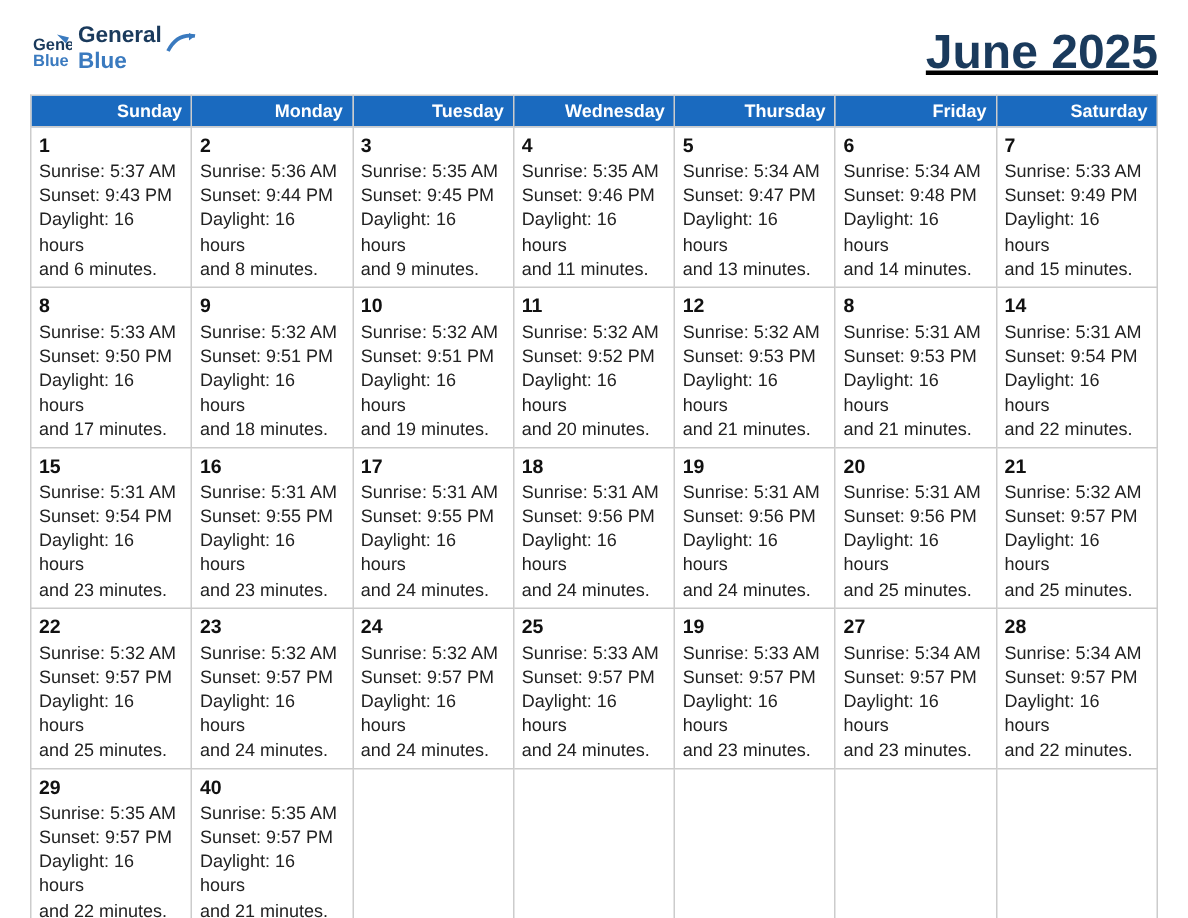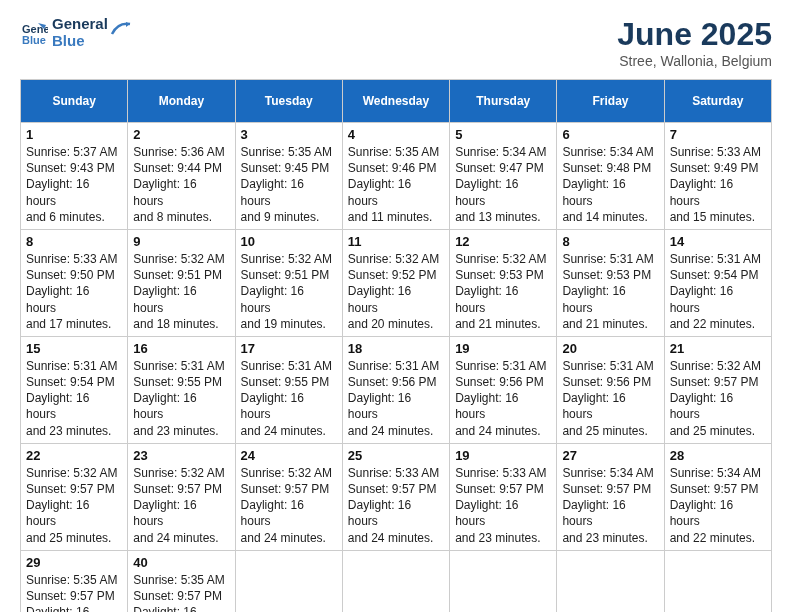--- a/index.html
+++ b/index.html
@@ -25,43 +25,44 @@
     .logo {
       display: flex;
       align-items: center;
     }
     .logo-icon {
       width: 28px;
       height: 28px;
       margin-right: 4px;
     }
     .title-block {
-      text-align: right;
+      text-decoration: underline;
     }
     .main-title {
       font-size: 32px;
       font-weight: bold;
       color: #1a3a5c;
     }
     .subtitle {
       font-size: 14px;
       color: #555;
     }
     .calendar {
       width: 100%;
       border-collapse: collapse;
       font-size: 11px;
     }
     .calendar th {
       background: #1a6abf;
       color: #fff;
-      padding: 14px 6px;
+      padding: 3px 6px;
       font-size: 12px;
       font-weight: bold;
       border: 1px solid #ccc;
+      text-align: right;
     }
     .calendar td {
       border: 1px solid #ccc;
       vertical-align: top;
       padding: 4px 5px;
       background: #fff;
       width: calc(100% / 7);
       min-height: 70px;
     }
     .calendar tr.week td {
@@ -102,21 +103,20 @@
         <div style="font-size:15px;font-weight:bold;color:#1a3a5c;line-height:1.1;">General</div>
         <div style="font-size:15px;font-weight:bold;color:#3a7abf;line-height:1.1;">Blue</div>
       </div>
       <svg width="22" height="18" viewBox="0 0 22 18" style="margin-left:2px;margin-top:-8px;">
         <path d="M2,14 Q8,2 20,4" stroke="#3a7abf" stroke-width="2.5" fill="none"></path>
         <polygon points="20,4 16,2 16,7" fill="#3a7abf"></polygon>
       </svg>
     </div>
     <div class="title-block">
       <div class="main-title">June 2025</div>
-      <div class="subtitle">Stree, Wallonia, Belgium</div>
     </div>
   </div>
 
   <table class="calendar">
     <thead>
       <tr>
         <th>Sunday</th>
         <th>Monday</th>
         <th>Tuesday</th>
         <th>Wednesday</th>

